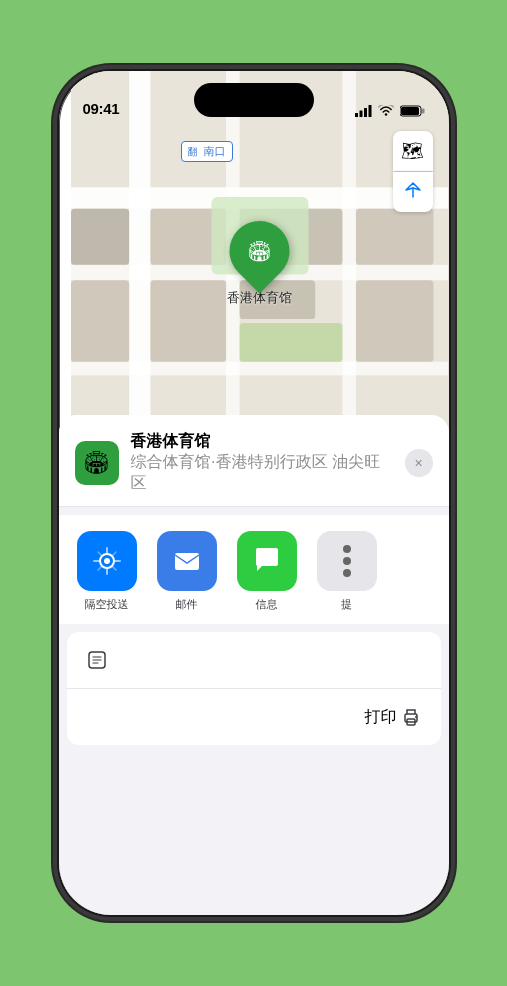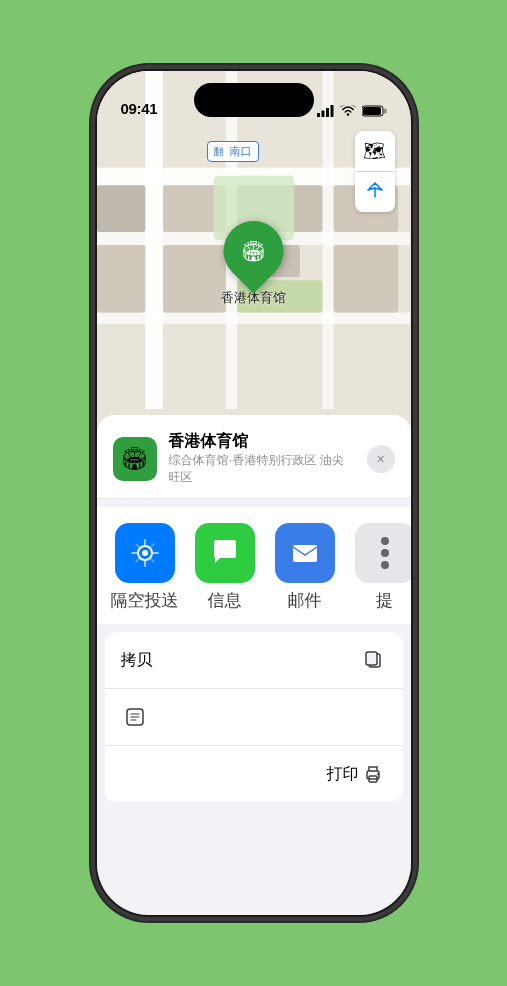--- a/index.html
+++ b/index.html
@@ -6,21 +6,21 @@
     body {
       width: 507px;
       height: 986px;
       background: #7dc56e;
       display: flex;
       align-items: center;
       justify-content: center;
       font-family: -apple-system, 'PingFang SC', 'Helvetica Neue', sans-serif;
     }
     .phone-frame {
-      width: 314px;
+      width: 390px;
       height: 844px;
       background: #fff;
       border-radius: 52px;
       position: relative;
       overflow: hidden;
       box-shadow:
         0 0 0 2px #1a1a1a,
         0 0 0 6px #3a3a3a,
         0 0 0 8px #2a2a2a,
         inset 0 0 0 1px #555;
@@ -60,21 +60,21 @@
       display: flex;
       align-items: center;
       gap: 6px;
     }
     .status-icons svg { display: block; }
 
     
     .map-area {
       position: absolute;
       top: 0;
-      left: 0;
+      left: 12px;
       right: 0;
       height: 420px;
       background: #e8e4d9;
       overflow: hidden;
     }
     
     .map-bg {
       position: absolute;
       inset: 0;
     }
@@ -191,21 +191,21 @@
       font-size: 22px;
       flex-shrink: 0;
     }
     .venue-info { flex: 1; }
     .venue-name {
       font-size: 16px;
       font-weight: 600;
       color: #000;
     }
     .venue-sub {
-      font-size: 12px;
+      font-size: 16px;
       color: #8e8e93;
       margin-top: 0;
     }
     .close-btn {
       width: 28px;
       height: 28px;
       background: #e5e5ea;
       border-radius: 50%;
       display: flex;
       align-items: center;
@@ -267,21 +267,21 @@
       gap: 4px;
       margin-top: 10px;
       padding: 0 8px;
     }
     .notes-line {
       height: 3px;
       background: rgba(0,0,0,0.25);
       border-radius: 2px;
     }
     .share-label {
-      font-size: 17px;
+      font-size: 11px;
       color: #3c3c43;
       text-align: center;
     }
     .share-item.highlighted .share-icon.notes {
       outline: 2.5px solid #ff3b30;
       outline-offset: 0px;
     }
 
     
     .action-list {
@@ -436,62 +436,53 @@
             <circle cx="16" cy="16" r="7" fill="none" stroke="#fff" stroke-width="2"></circle>
             <path d="M16 9 L16 3 M16 29 L16 23 M9 16 L3 16 M29 16 L23 16" stroke="#fff" stroke-width="2" stroke-linecap="round" opacity="0.6"></path>
             <path d="M11 11 L7 7 M25 25 L21 21 M21 11 L25 7 M7 25 L11 21" stroke="#fff" stroke-width="1.5" stroke-linecap="round" opacity="0.4"></path>
             <circle cx="16" cy="16" r="3" fill="#fff"></circle>
           </svg>
         </div>
         <span class="share-label">隔空投送</span>
       </div>
 
       <div class="share-item">
-        <div class="share-icon message">
-          <svg width="34" height="34" viewBox="0 0 34 34">
-            <path d="M6 6 Q6 4 8 4 L26 4 Q28 4 28 6 L28 20 Q28 22 26 22 L12 22 L7 27 L7 22 L8 22 Q6 22 6 20 Z" fill="#fff"></path>
-          </svg>
-        </div>
-        <span class="share-label">信息</span>
-      </div>
-
-      <div class="share-item">
         <div class="share-icon mail">
           <svg width="34" height="34" viewBox="0 0 34 34">
             <rect x="5" y="9" width="24" height="17" rx="2" fill="#fff"></rect>
             <path d="M5 11 L17 19 L29 11" stroke="#3b7de8" stroke-width="1.5" fill="none"></path>
           </svg>
         </div>
         <span class="share-label">邮件</span>
+      </div>
+
+      <div class="share-item">
+        <div class="share-icon message">
+          <svg width="34" height="34" viewBox="0 0 34 34">
+            <path d="M6 6 Q6 4 8 4 L26 4 Q28 4 28 6 L28 20 Q28 22 26 22 L12 22 L7 27 L7 22 L8 22 Q6 22 6 20 Z" fill="#fff"></path>
+          </svg>
+        </div>
+        <span class="share-label">信息</span>
       </div>
 
 
       <div class="share-item">
         <div class="share-icon" style="background:#e5e5ea; border-radius:14px; display:flex; flex-direction:column; align-items:center; justify-content:center; gap:4px;">
           <div style="display:flex; flex-direction:column; gap:4px; align-items:center;">
             <div style="width:8px; height:8px; background:#666; border-radius:50%;"></div>
             <div style="width:8px; height:8px; background:#666; border-radius:50%;"></div>
             <div style="width:8px; height:8px; background:#666; border-radius:50%;"></div>
           </div>
         </div>
         <span class="share-label">提</span>
       </div>
     </div>
 
     <div class="action-list">
 
-      <div class="action-item">
-        <span class="action-text">拷贝</span>
-        <div class="action-icon">
-          <svg width="22" height="22" viewBox="0 0 22 22">
-            <rect x="7" y="5" width="11" height="13" rx="2" fill="none" stroke="#3c3c43" stroke-width="1.5"></rect>
-            <rect x="4" y="3" width="11" height="13" rx="2" fill="#f2f2f7" stroke="#3c3c43" stroke-width="1.5"></rect>
-          </svg>
-        </div>
-      </div>
 
 
 
       <div class="action-item">
         <div class="action-icon">
           <svg width="22" height="22" viewBox="0 0 22 22">
             <rect x="3" y="3" width="16" height="16" rx="3" fill="none" stroke="#3c3c43" stroke-width="1.5"></rect>
             <path d="M7 8 L15 8 M7 11 L15 11 M7 14 L12 14" stroke="#3c3c43" stroke-width="1.2" stroke-linecap="round"></path>
           </svg>
         </div>

